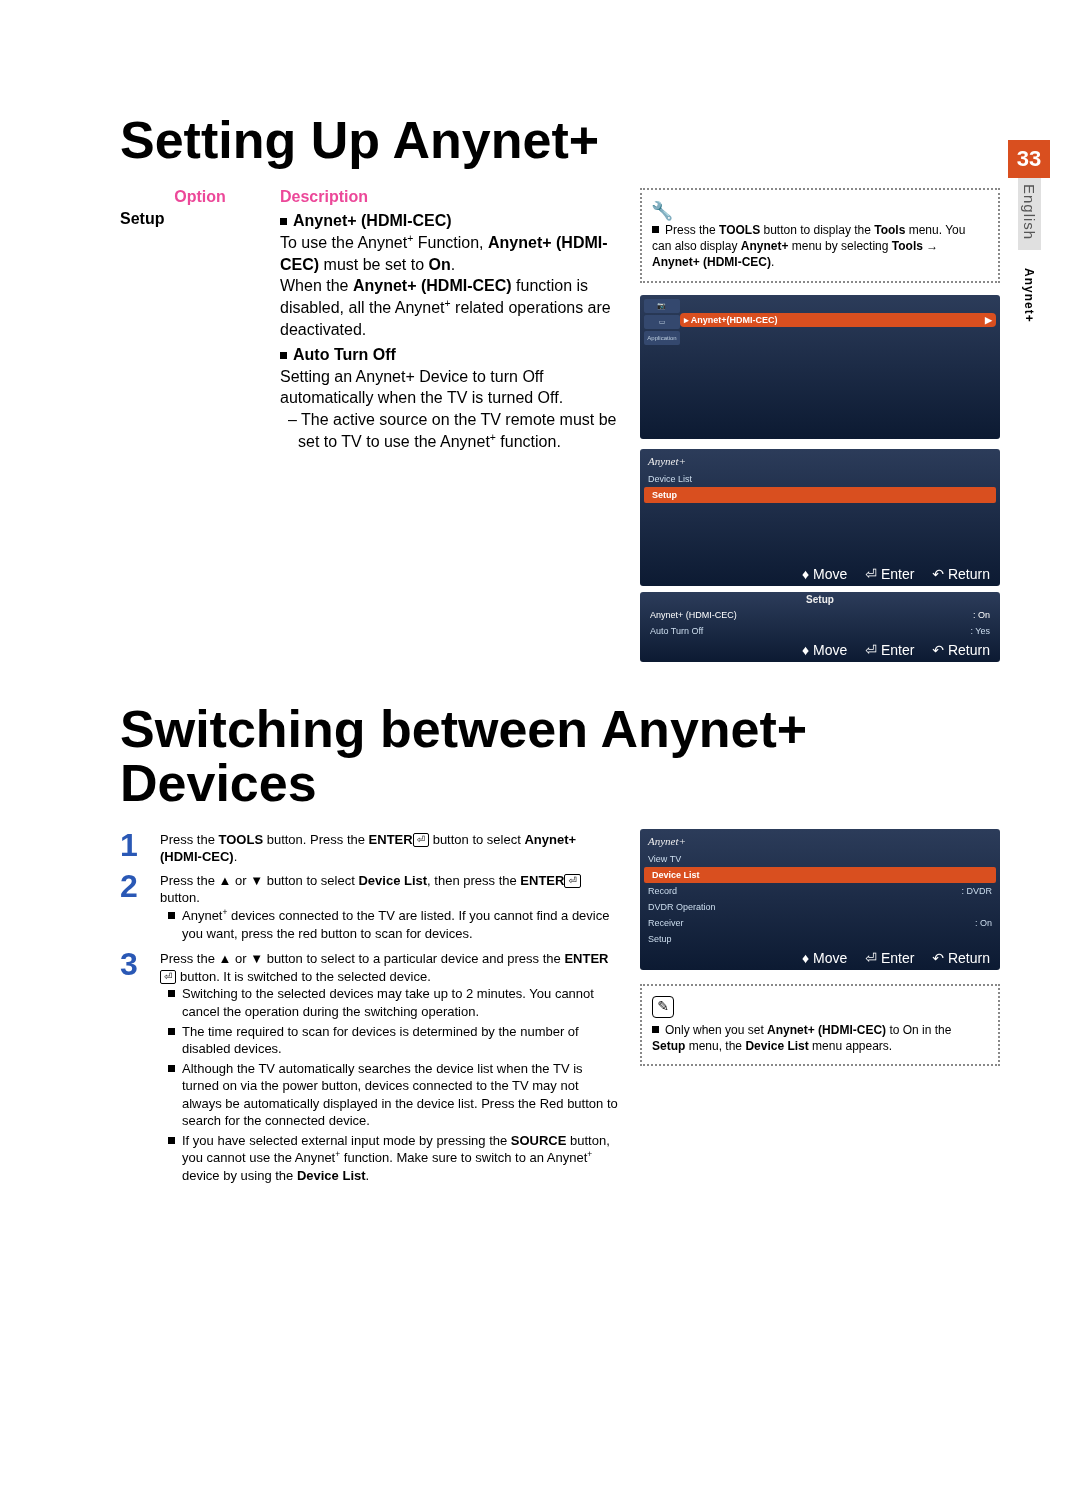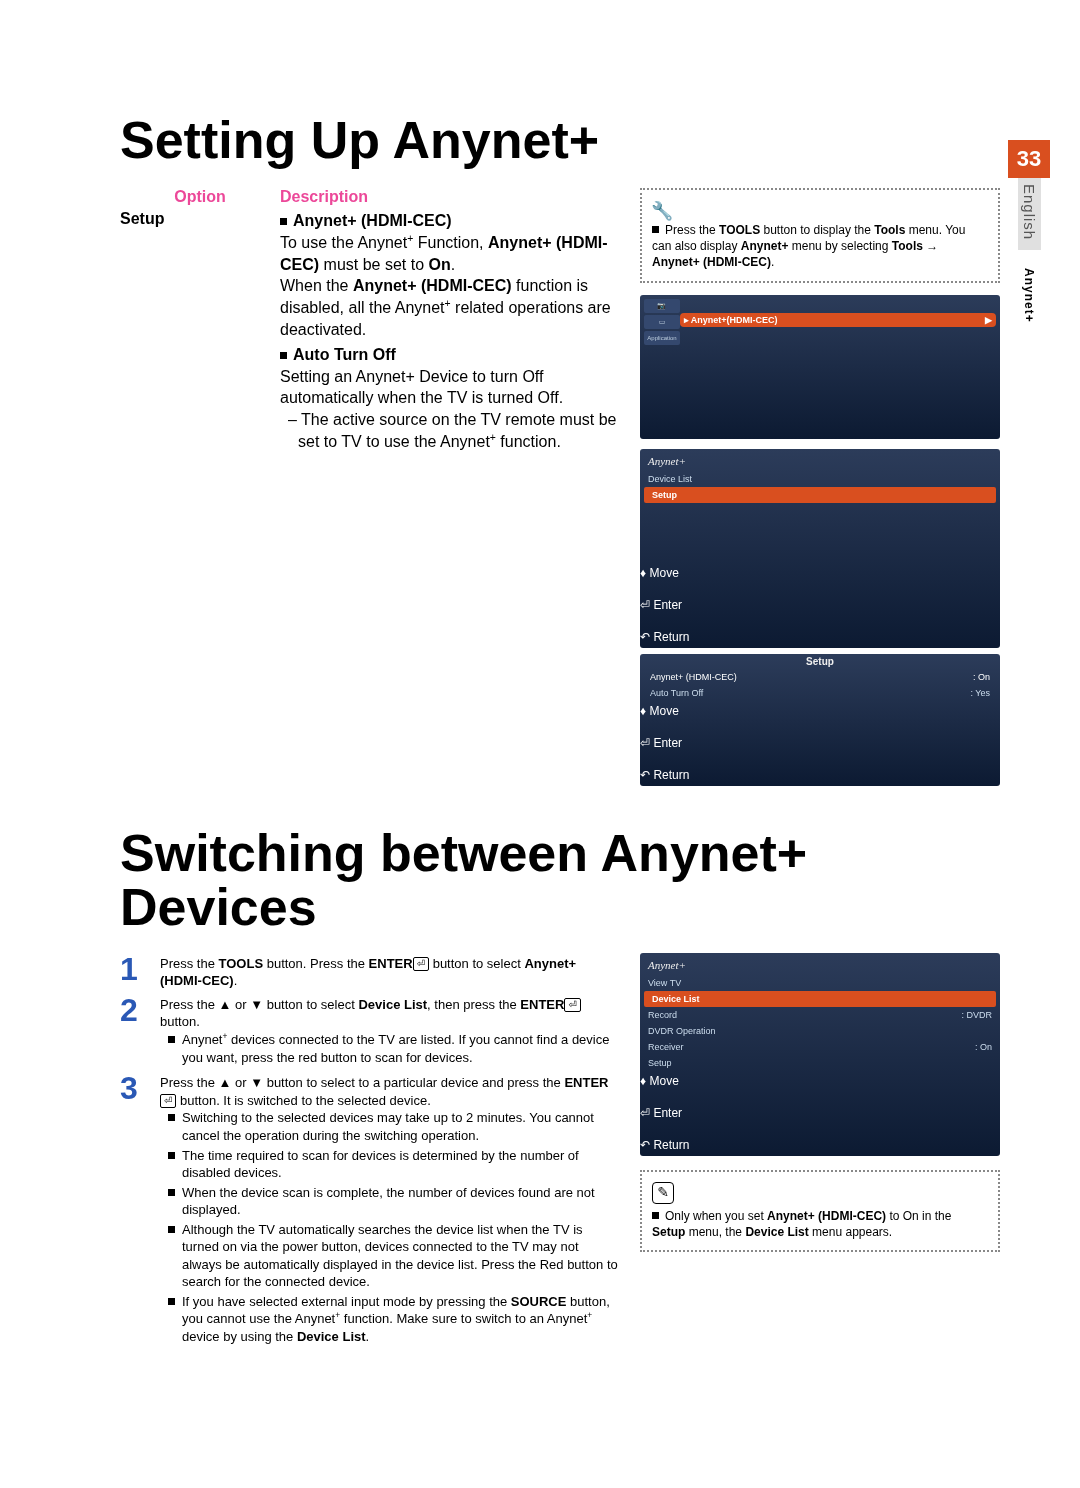--- a/index.html
+++ b/index.html
@@ -136,26 +136,25 @@
   }
   .osd2 .mrow {
     padding: 3px 8px;
     display: flex;
     justify-content: space-between;
     color: #cde;
   }
   .osd2 .mrow.sel { background: #d94f1f; color: #fff; font-weight: bold; border-radius: 2px; margin: 0 4px; }
   .osd-footer {
     display: flex;
-    justify-content: center;
+    justify-content: flex-end;
     gap: 18px;
     padding: 3px 10px 4px 0;
-    font-size: 12px;
+    font-size: 14px;
     color: #fff;
-    flex-direction: column;
   }
   .osd-footer span::before { content: ""; }
   .osd3 {
     margin-top: 6px;
     background: linear-gradient(#2c3c5a, #0c1a32);
     color: #eee;
     font-size: 9px;
     border-radius: 3px;
     overflow: hidden;
   }
@@ -322,21 +321,20 @@
           </ul>
         </div>
       </div>
       <div class="step">
         <div class="step-num">3</div>
         <div class="step-body">
           <span>Press the ▲ or ▼ button to select to a particular device and press the </span><span class="bold">ENTER</span><span class="enter-icon">⏎</span><span> button. It is switched to the selected device.</span>
           <ul>
             <li>Switching to the selected devices may take up to 2 minutes. You cannot cancel the operation during the switching operation.</li>
             <li>The time required to scan for devices is determined by the number of disabled devices.</li>
-            <li>When the device scan is complete, the number of devices found are not displayed.</li>
             <li>Although the TV automatically searches the device list when the TV is turned on via the power button, devices connected to the TV may not always be automatically displayed in the device list. Press the Red button to search for the connected device.</li>
             <li><span>If you have selected external input mode by pressing the </span><span class="bold">SOURCE</span><span> button, you cannot use the Anynet</span><span class="plus">+</span><span> function. Make sure to switch to an Anynet</span><span class="plus">+</span><span> device by using the </span><span class="bold">Device List</span><span>.</span></li>
           </ul>
         </div>
       </div>
     </div>
 
     <div class="right-col">
       <div class="osd2" style="margin-top:0;">
         <div class="title">Anynet+</div>

